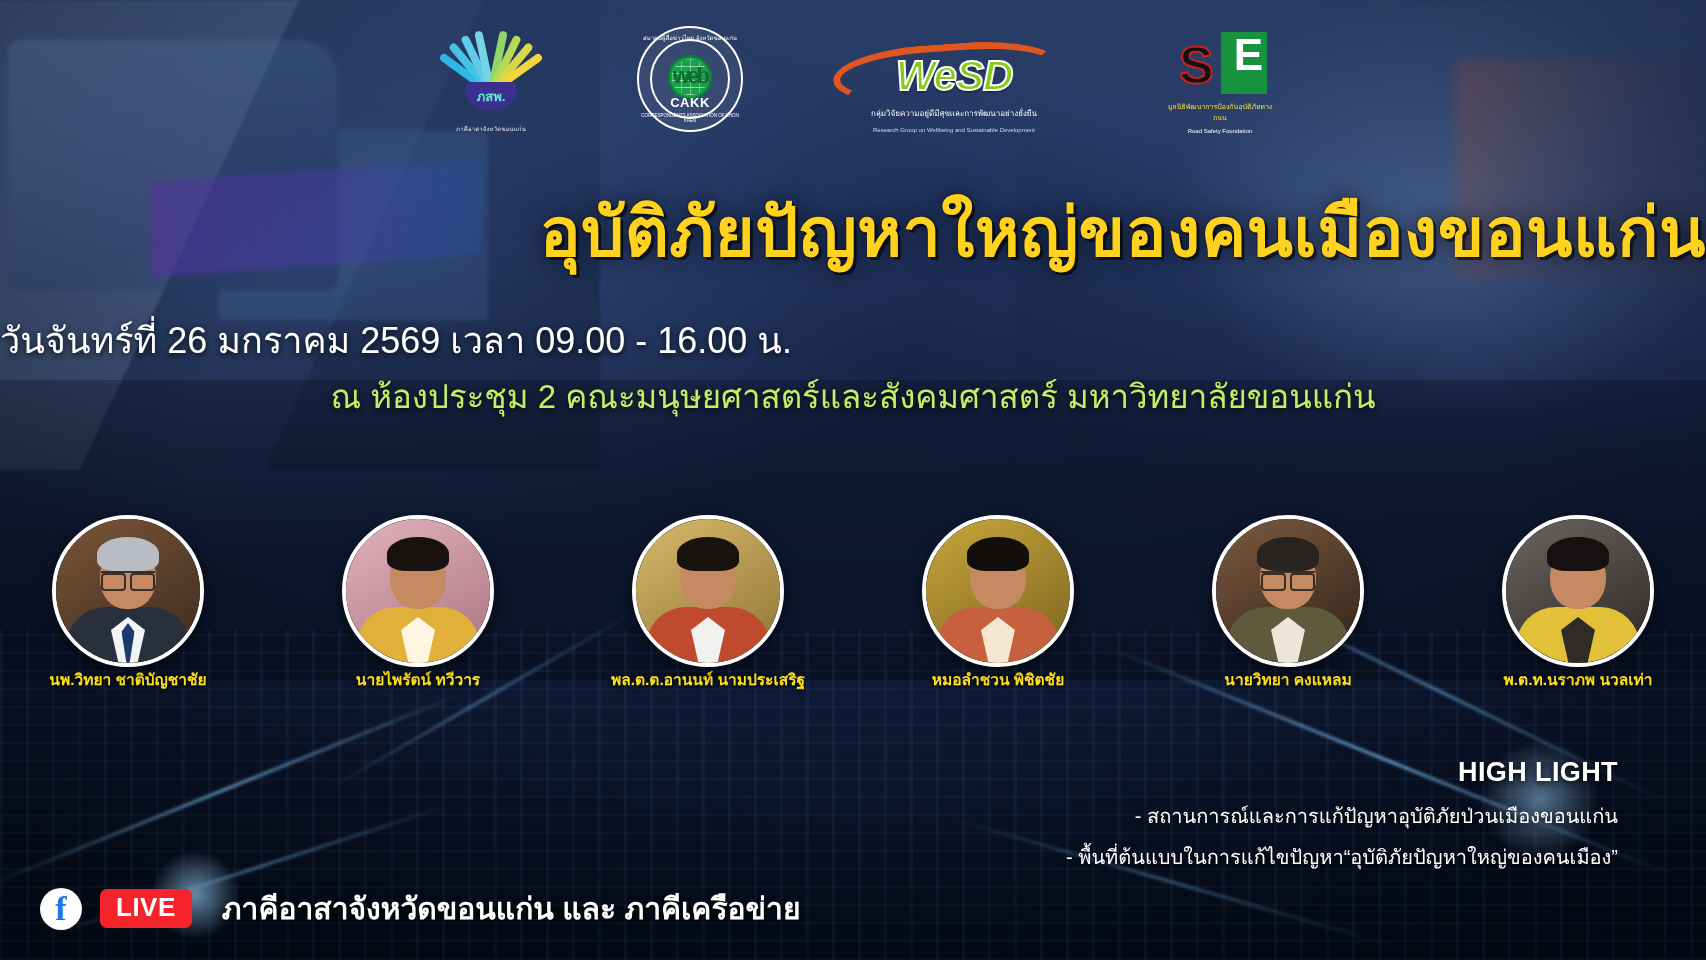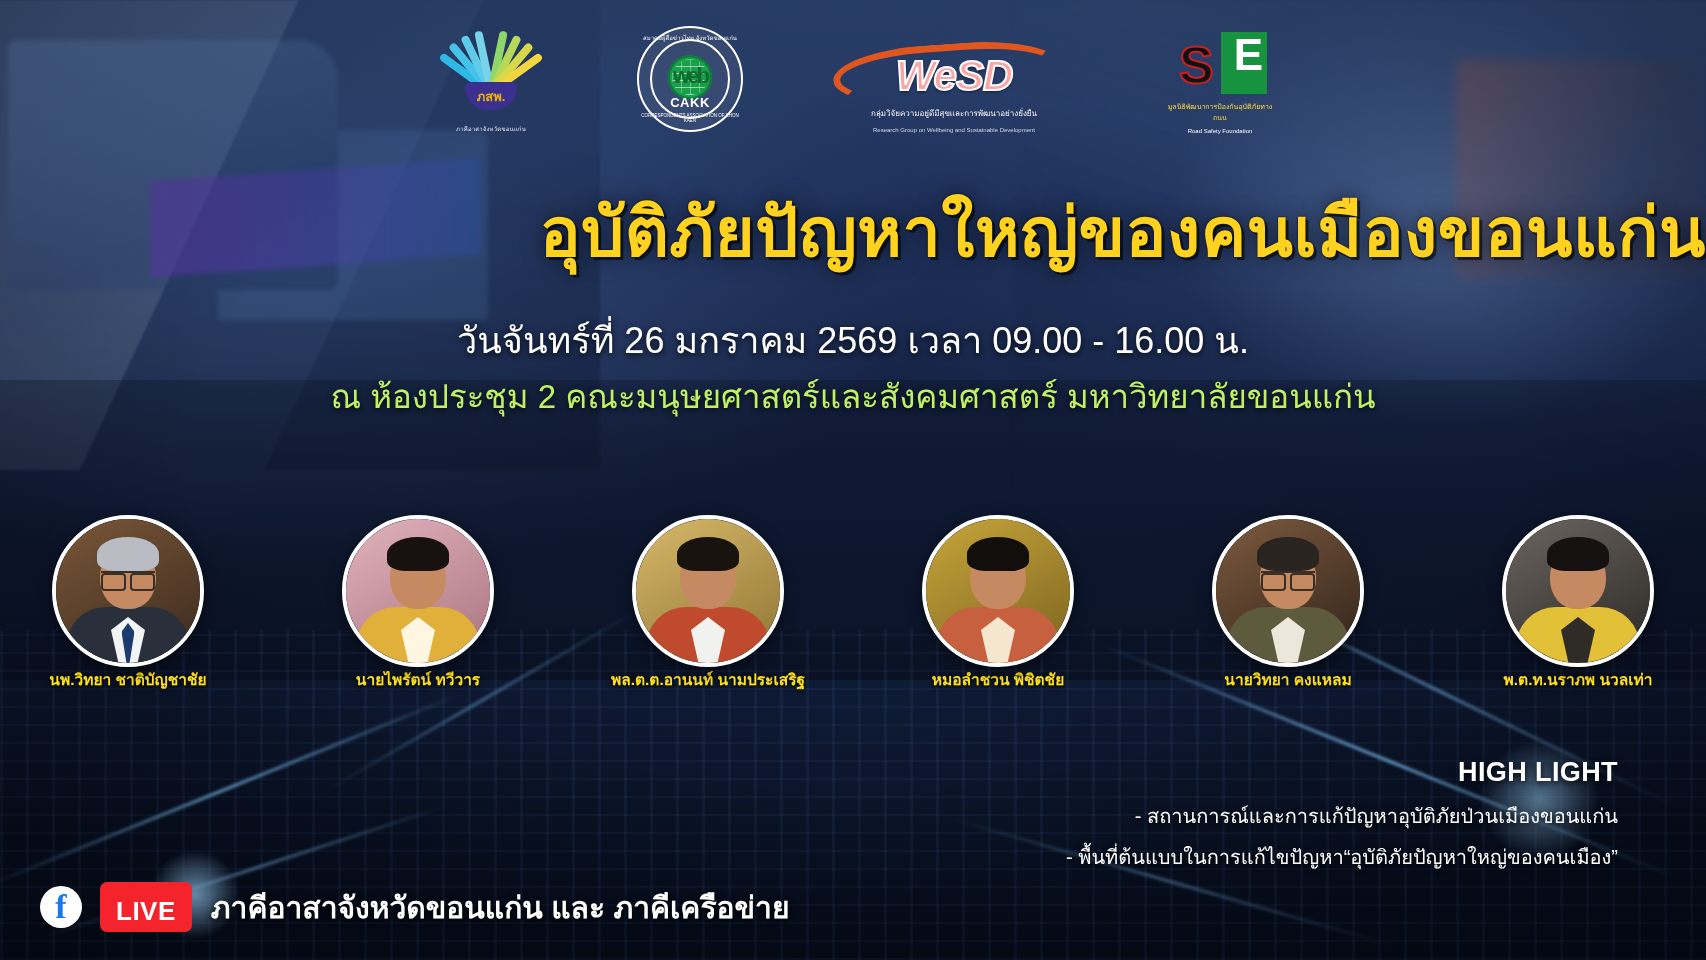--- a/index.html
+++ b/index.html
@@ -89,21 +89,21 @@
   }
   .logo { position:relative; }
 
   .logo-pasap { width:120px; height:110px; }
   .fan { position:absolute; left:50%; top:4px; width:8px; height:62px; border-radius:5px; transform-origin:50% 100%; }
   .logo-pasap .shield {
     position:absolute; left:50%; top:56px; transform:translateX(-50%);
     width:52px; height:28px; background:#3b2f8f;
     border-radius:6px 6px 22px 22px;
     display:flex; align-items:center; justify-content:center;
-    color:#eab308; font-size:13px; font-weight:bold;
+    color:#5eead4; font-size:13px; font-weight:bold;
   }
   .logo-pasap .caption {
     position:absolute; left:50%; transform:translateX(-50%); top:98px;
     white-space:nowrap; color:#e8eefb; font-size:6px; letter-spacing:.2px;
   }
 
   .logo-cakk { width:106px; height:106px; }
   .logo-cakk .ring {
     position:absolute; inset:0; border-radius:50%;
     border:2px solid #fff; background:rgba(255,255,255,.07);
@@ -137,21 +137,21 @@
   .logo-wesd { width:250px; height:112px; }
   .logo-wesd .swoosh {
     position:absolute; left:4px; top:18px; width:228px; height:58px;
     border:7px solid #e1561f; border-radius:50%/60%;
     border-bottom-color:transparent; border-right-color:transparent;
     transform:rotate(-4deg);
   }
   .logo-wesd .wesd-word {
     position:absolute; left:50%; top:26px; transform:translateX(-50%);
     font-size:42px; font-weight:bold; font-style:italic;
-    color:#fca5a5; -webkit-text-stroke:2px #fff; letter-spacing:-1px;
+    color:#84cc16; -webkit-text-stroke:2px #fff; letter-spacing:-1px;
     text-shadow:0 2px 3px rgba(0,0,0,.5);
   }
   .logo-wesd .th-caption, .logo-wesd .en-caption {
     position:absolute; left:0; right:0; text-align:center; color:#ffffff;
   }
   .logo-wesd .th-caption { bottom:18px; font-size:8px; }
   .logo-wesd .en-caption { bottom:5px; font-size:6px; color:#cfd9ee; }
 
   .logo-rsf { width:110px; height:112px; }
   .logo-rsf .green-bar {
@@ -168,21 +168,21 @@
   .logo-rsf .en-caption { position:absolute; left:0; right:0; bottom:4px; text-align:center; color:#fff; font-size:6px; }
 
   
   .headline {
     position:absolute; left:0; right:0; top:178px; text-align:right;
     font-size:68px; font-weight:bold; color:#ffd21f; letter-spacing:.5px;
     text-shadow:0 0 2px #000, 3px 3px 0 rgba(0,0,0,.55), 0 0 22px rgba(0,0,0,.6);
     z-index:6;
   }
   .date-line {
-    position:absolute; left:0; right:0; top:312px; text-align:center;
+    position:absolute; left:0; right:0; top:312px; 
     font-size:36px; color:#ffffff; font-weight:500;
     text-shadow:0 2px 6px rgba(0,0,0,.85);
     z-index:6;
   }
   .venue-line {
     position:absolute; left:0; right:0; top:370px; text-align:center;
     font-size:33px; color:#bef264; font-weight:500;
     text-shadow:0 2px 6px rgba(0,0,0,.85);
     z-index:6;
   }
@@ -256,25 +256,25 @@
     position:absolute; left:40px; bottom:28px; display:flex; align-items:center; gap:18px; z-index:7;
   }
   .fb-icon {
     width:42px; height:42px; border-radius:50%; background:#ffffff;
     display:flex; align-items:center; justify-content:center;
     color:#1877f2; font-size:34px; font-weight:bold; line-height:1;
     font-family:"Liberation Serif", serif;
   }
   .live-badge {
     background:#f5232c; color:#fff; font-weight:bold; font-size:26px;
-    padding:14px 16px 5px; border-radius:7px; letter-spacing:.5px;
+    padding:3px 16px 5px; border-radius:7px; letter-spacing:.5px;
   }
   .footer-text {
     color:#ffffff; font-size:30px; font-weight:bold;
-    text-shadow:0 2px 7px rgba(0,0,0,.95); margin-left:1px;
+    text-shadow:0 2px 7px rgba(0,0,0,.95); margin-left:12px;
   }
 </style>
 </head>
 <body>
 
 <div class="poster">
 
   <div class="bg-base"></div>
   <div class="bg-truck"></div>
   <div class="bg-truck-stripe"></div>

